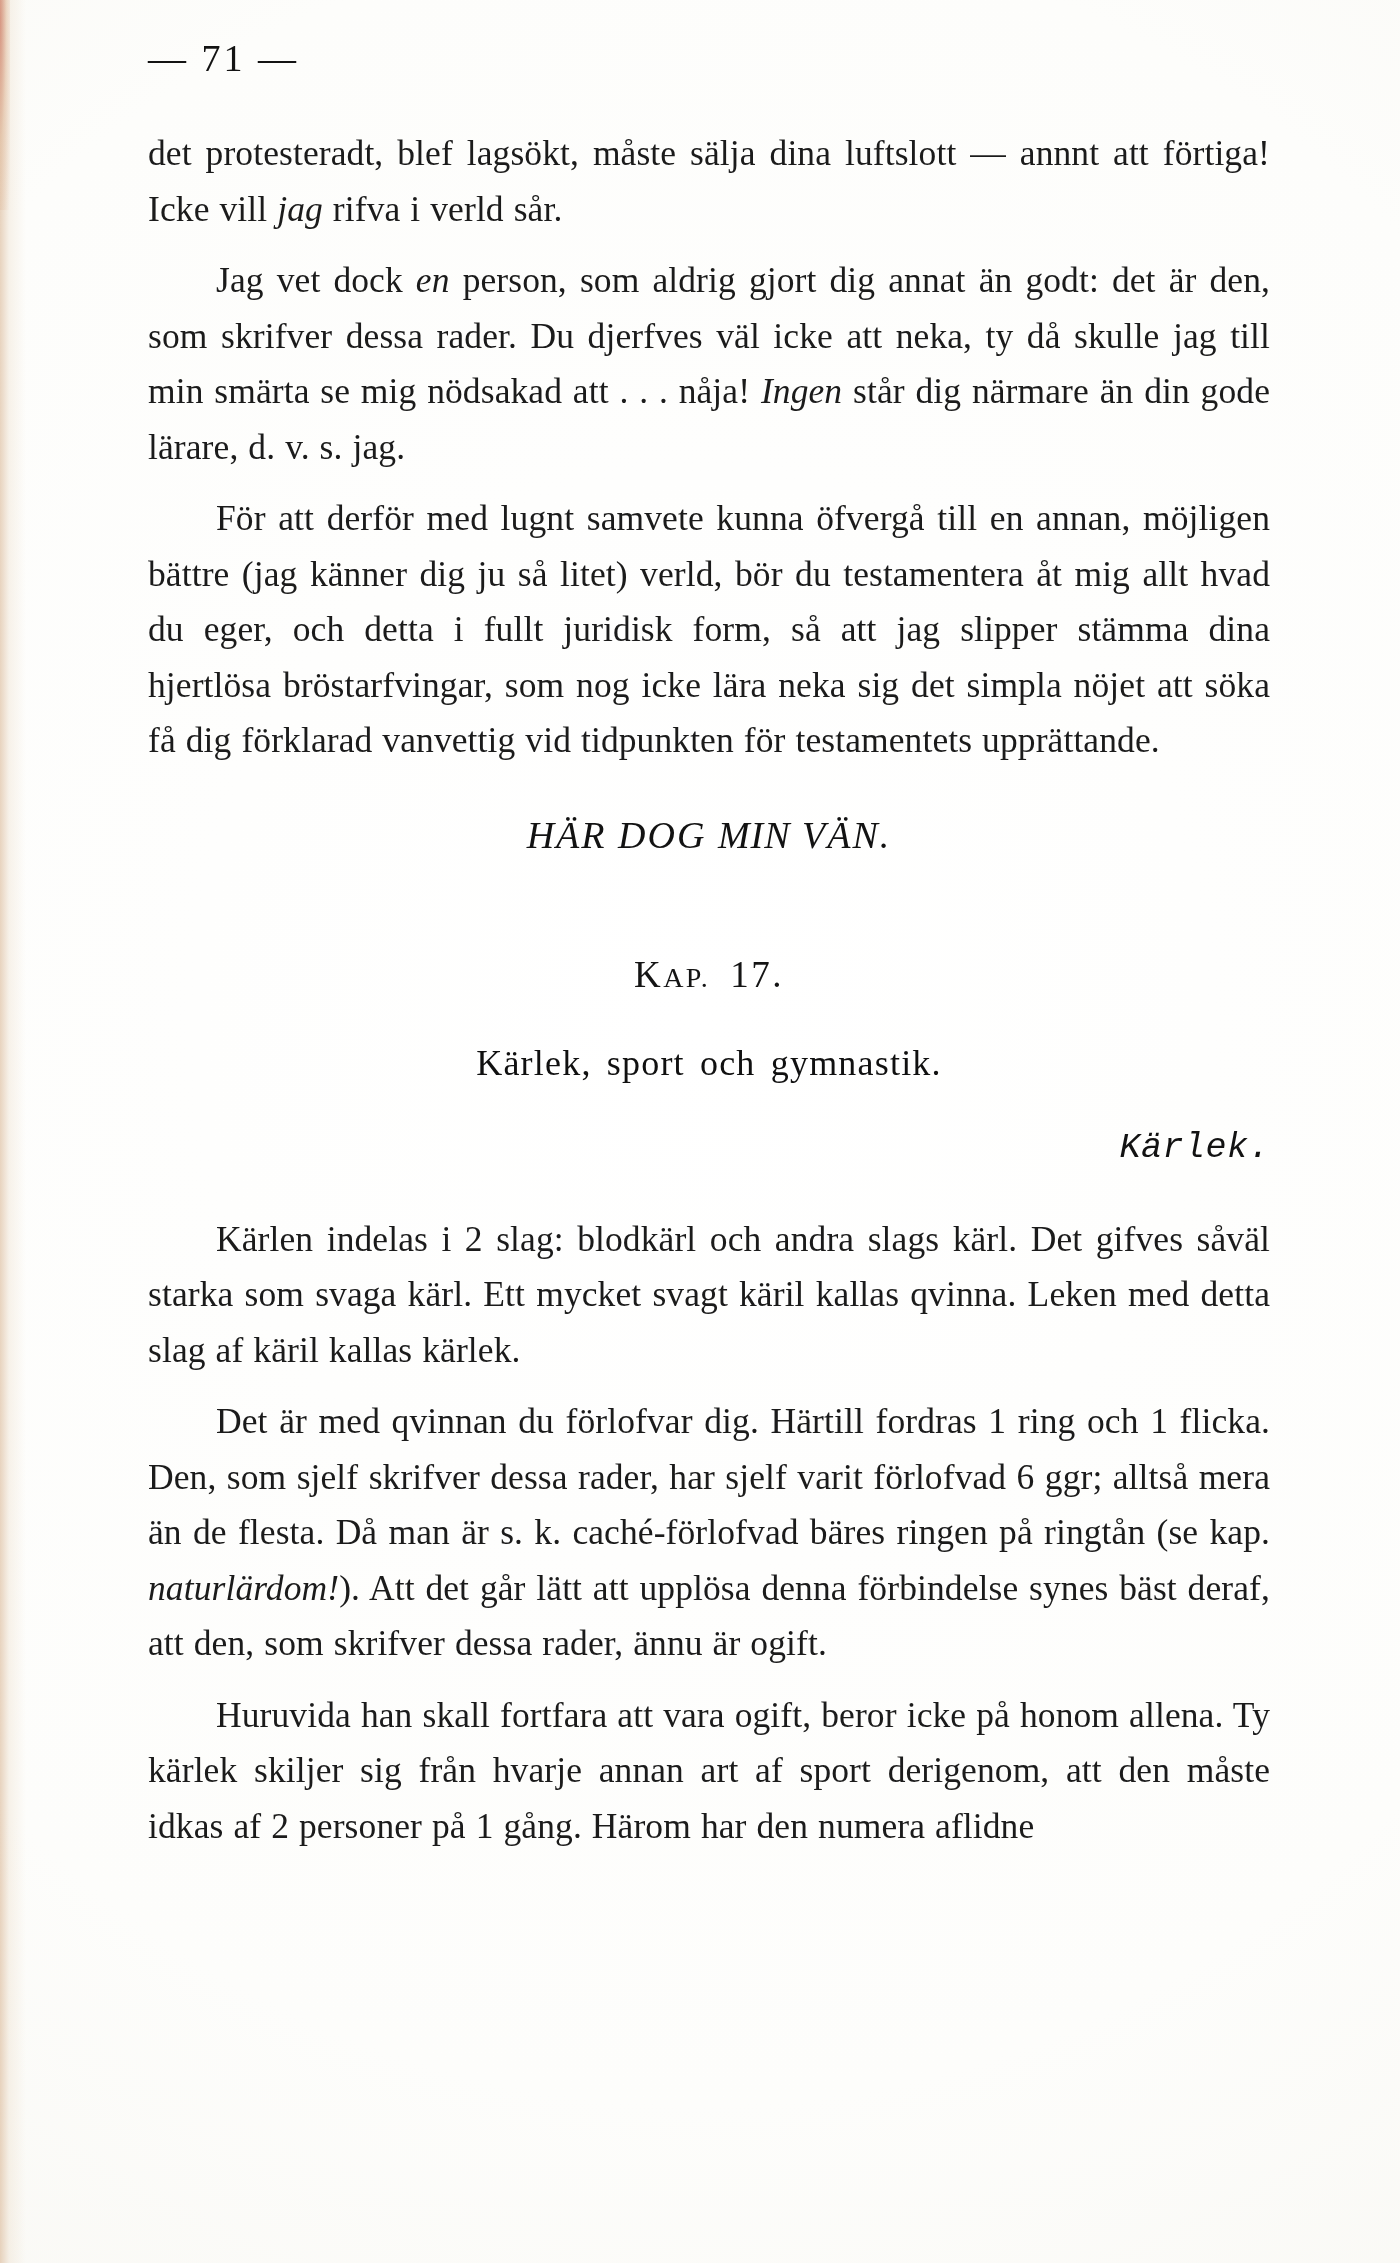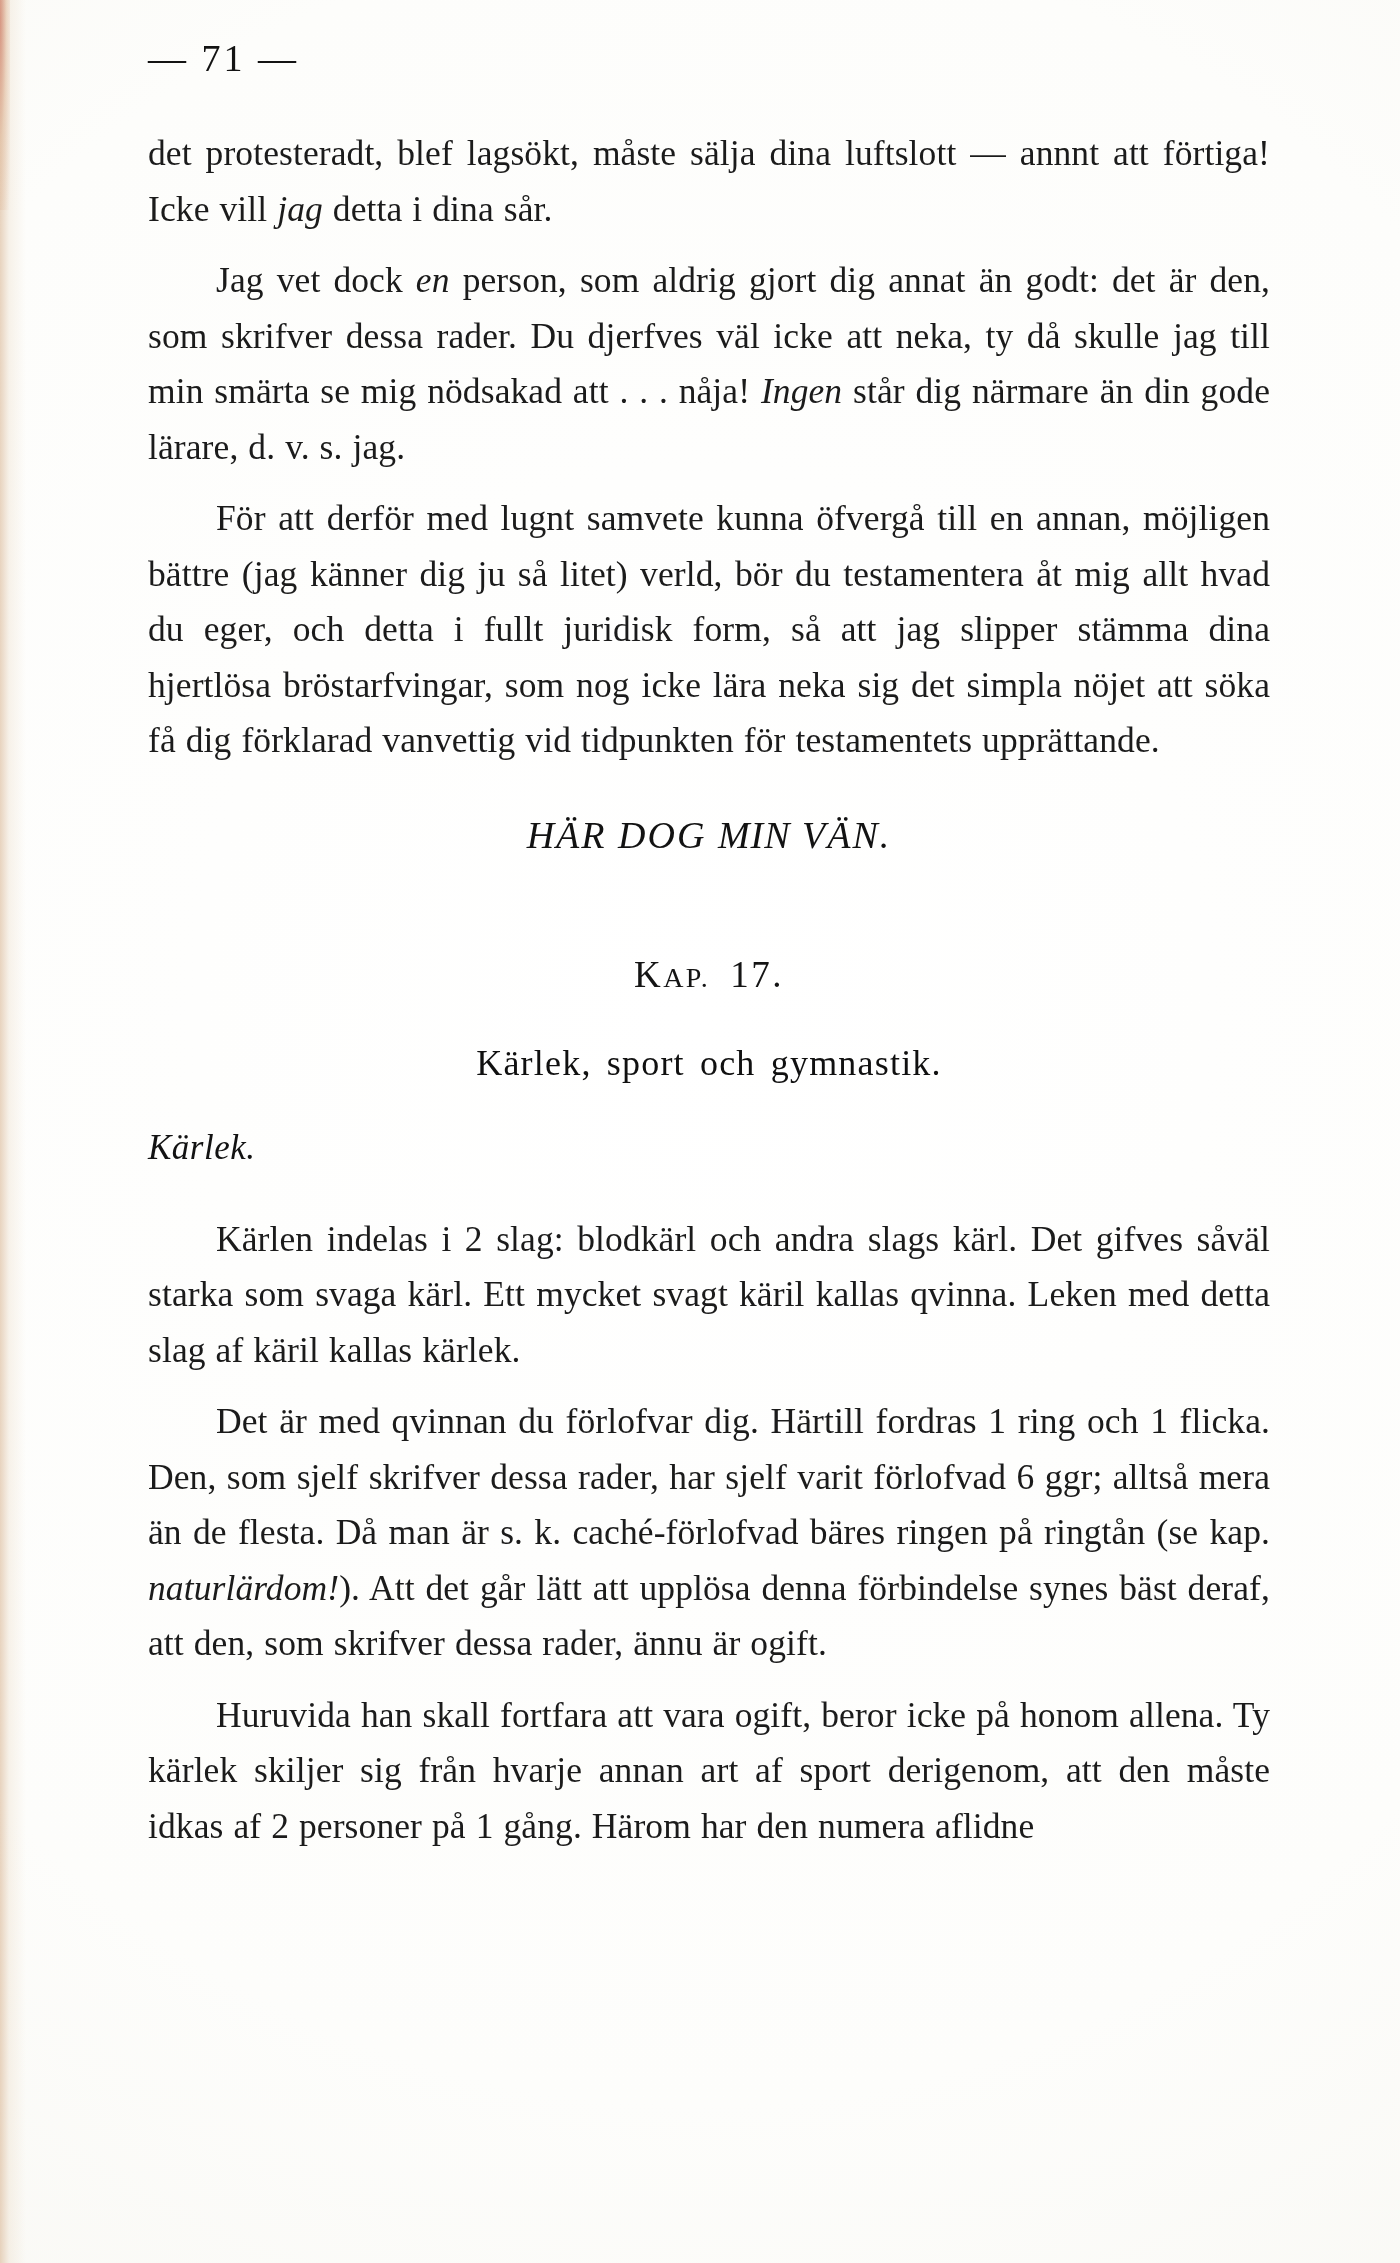--- a/index.html
+++ b/index.html
@@ -111,46 +111,47 @@
     margin: 46px 0 12px 0;
     text-align: center;
     font-size: 36px;
     letter-spacing: 1.2px;
     word-spacing: 5px;
     color: #101010;
   }
 
   .section-title {
     margin: 44px 0 0 0;
-    text-align: left;
+    text-align: right;
     font-style: italic;
     font-size: 35px;
     letter-spacing: 0.5px;
     color: #121212;
+    font-family: Liberation Mono, monospace;
   }
 
   .body-start { margin-top: 44px; }
 
   
   .para, .display-line, .chapter-number, .chapter-title, .section-title, .folio {
     text-rendering: optimizeLegibility;
   }
 </style>
 </head>
 <body>
 
 <div id="scan-page">
 
   <div id="text-block">
 
     <div class="folio">— 71 —</div>
 
     <div>
       <p class="para">
-        <span>det protesteradt, blef lagsökt, måste sälja dina luftslott — annnt att förtiga! Icke vill </span><i>jag</i><span> detta i dina sår.</span>
+        <span>det protesteradt, blef lagsökt, måste sälja dina luftslott — annnt att förtiga! Icke vill </span><i>jag</i><span> rifva i verld sår.</span>
       </p>
 
       <p class="para indent">
         <span>Jag vet dock </span><i>en</i><span> person, som aldrig gjort dig annat än godt: det är den, som skrifver dessa rader. Du djerfves väl icke att neka, ty då skulle jag till min smärta se mig nödsakad att . . . nåja! </span><i>Ingen</i><span> står dig närmare än din gode lärare, d. v. s. jag.</span>
       </p>
 
       <p class="para indent">För att derför med lugnt samvete kunna öfvergå till en annan, möjligen bättre (jag känner dig ju så litet) verld, bör du testamentera åt mig allt hvad du eger, och detta i fullt juridisk form, så att jag slipper stämma dina hjertlösa bröstarfvingar, som nog icke lära neka sig det simpla nöjet att söka få dig förklarad vanvettig vid tidpunkten för testamentets upprättande.</p>
 
     </div>
 

